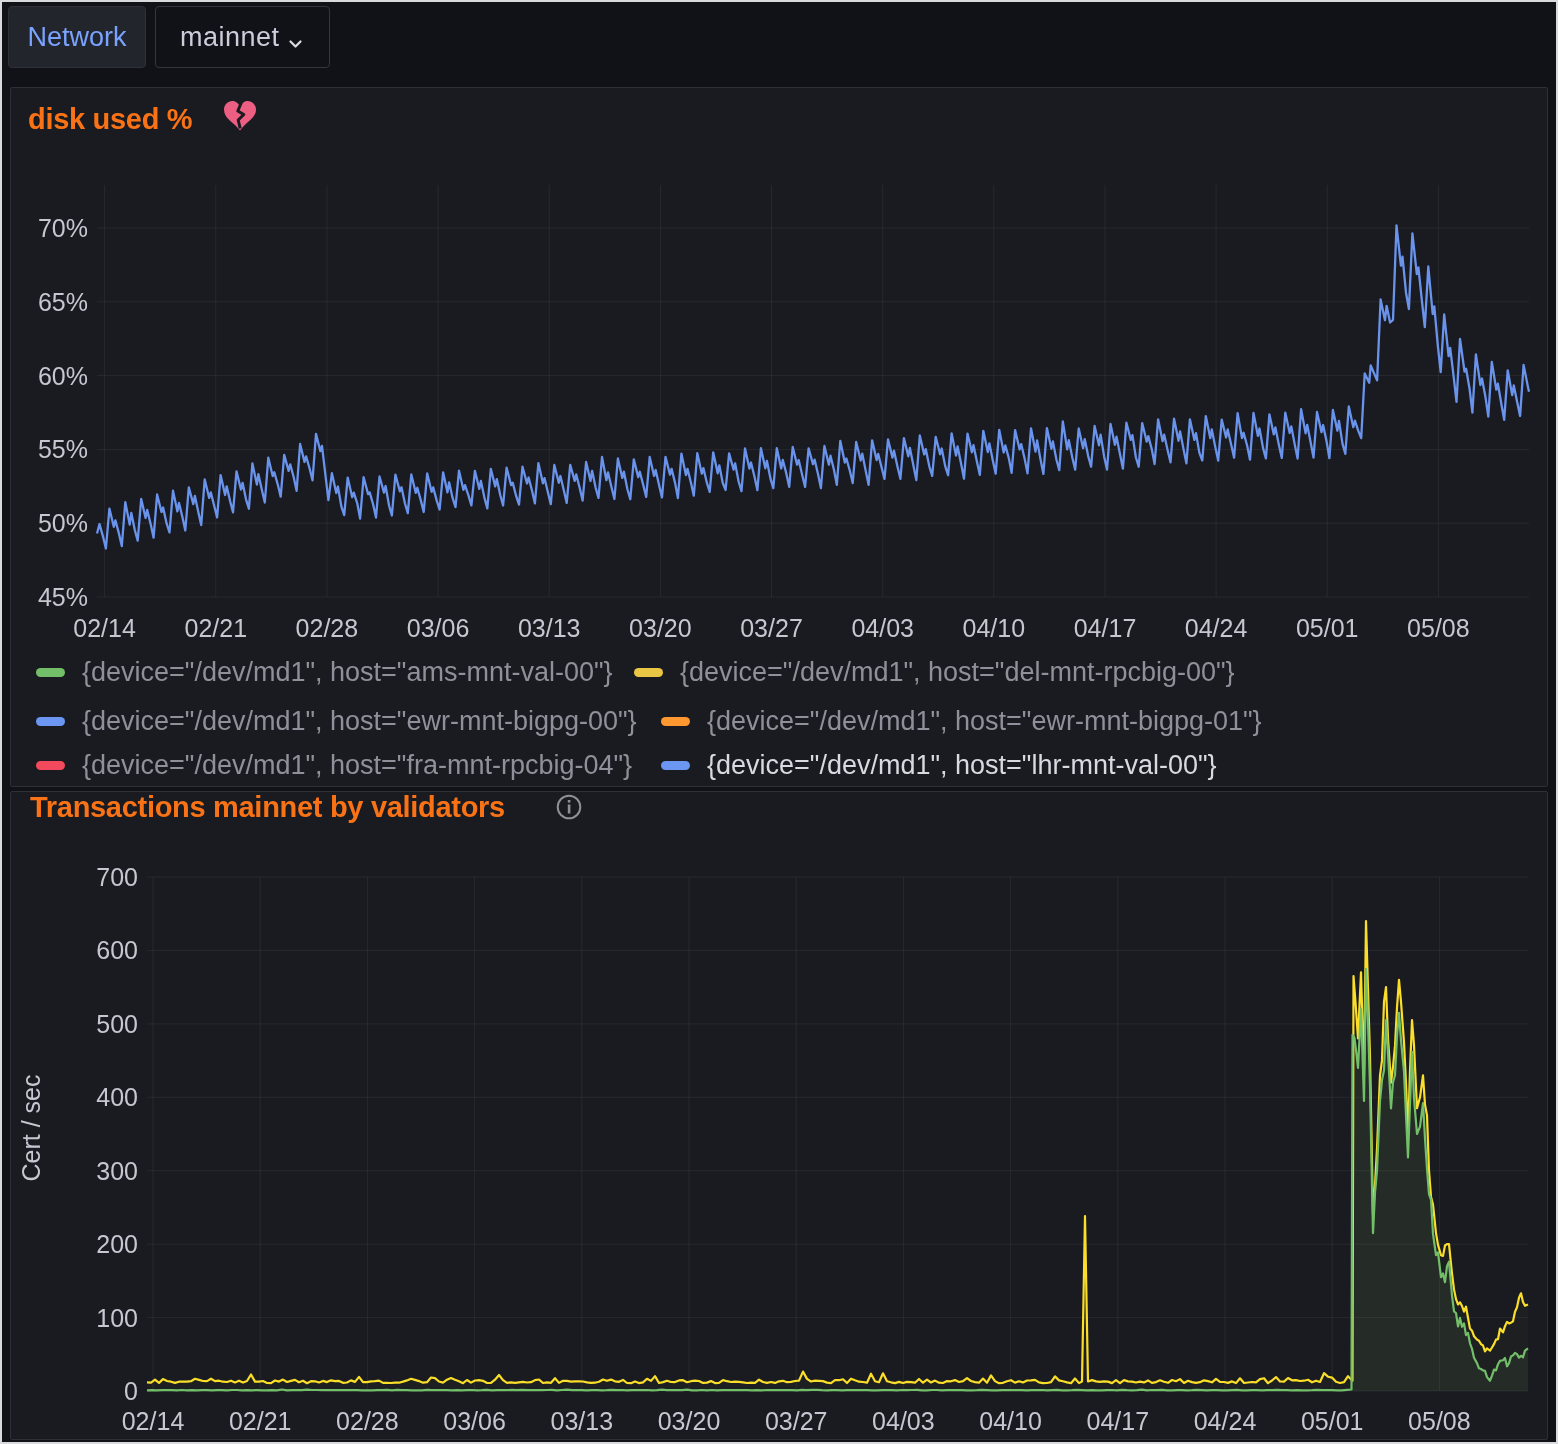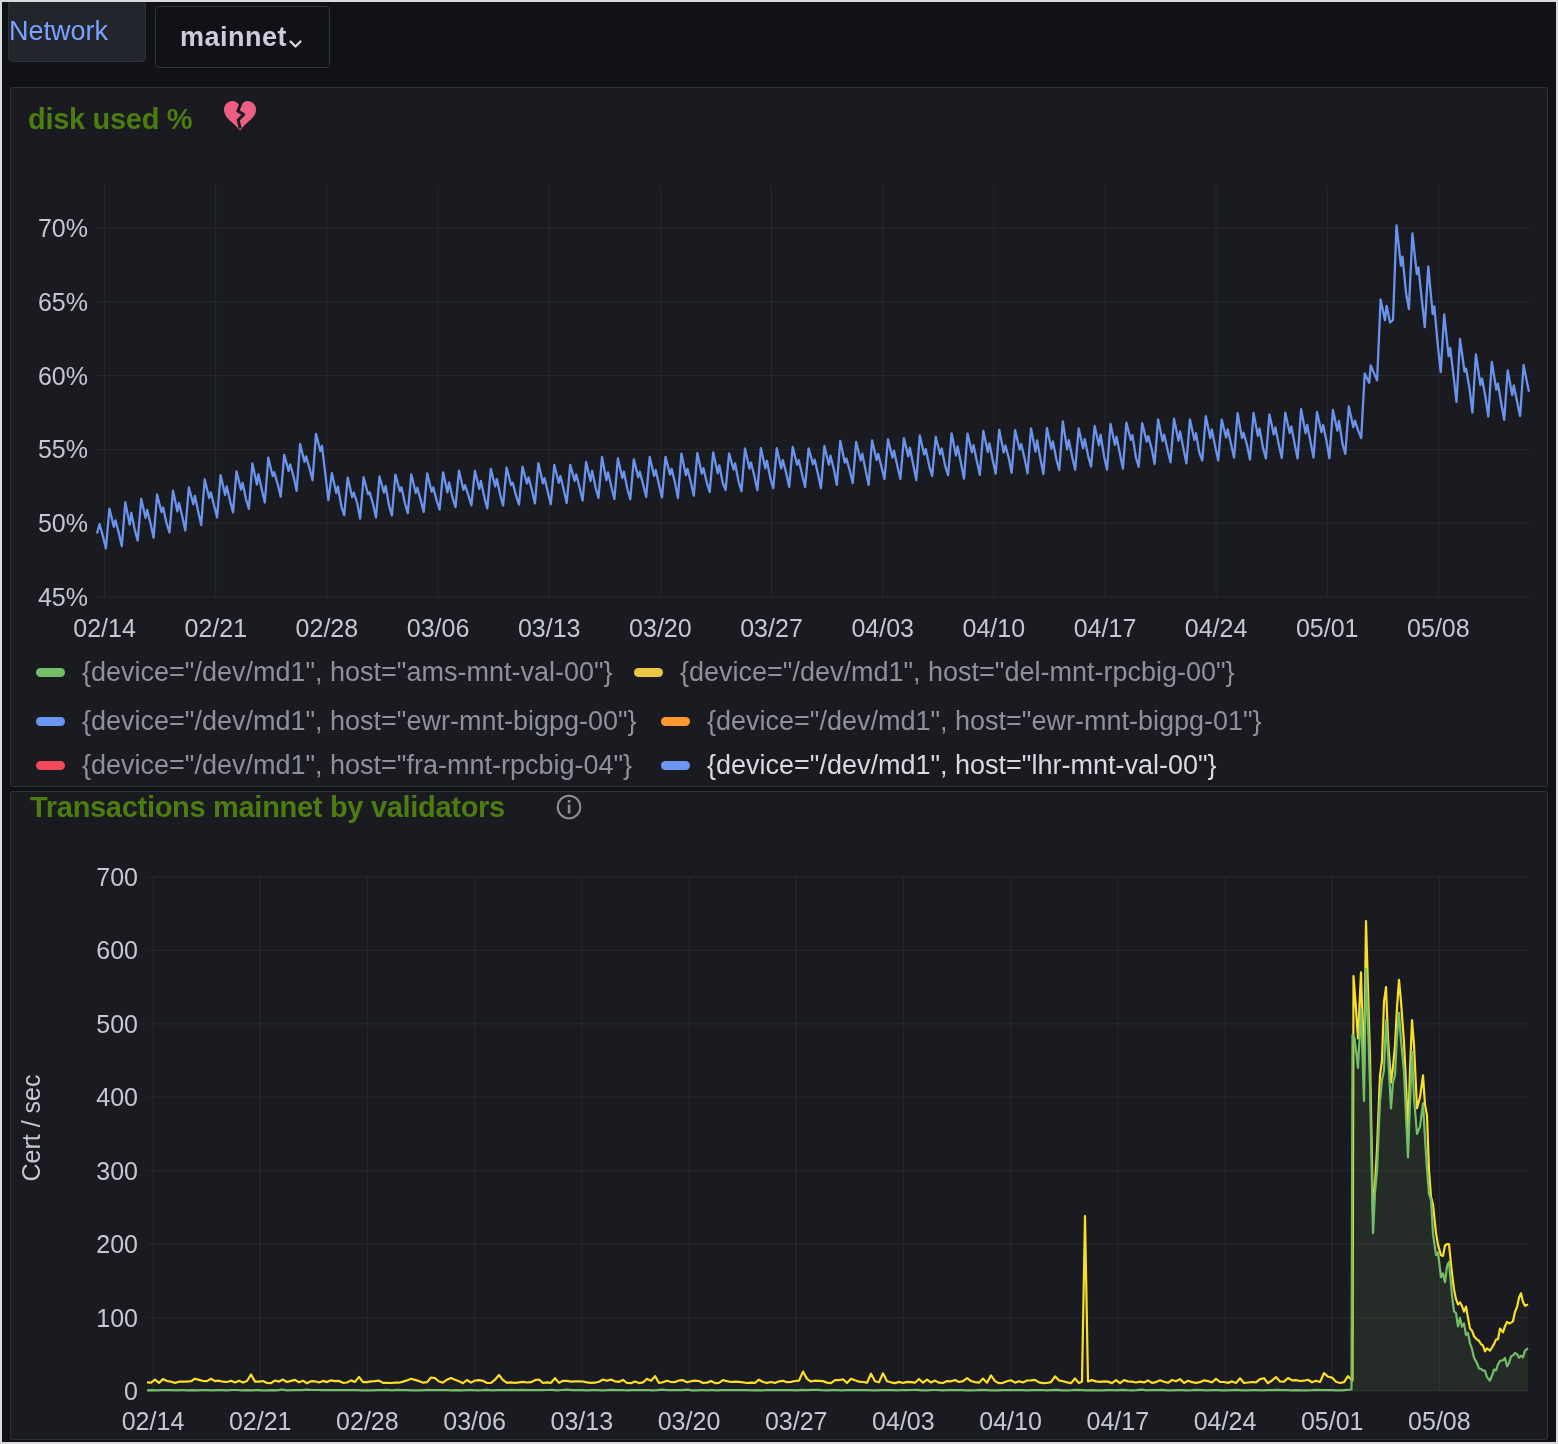--- a/index.html
+++ b/index.html
@@ -7,29 +7,29 @@
 body {
   background:#111217;
   font-family:"Liberation Sans", sans-serif;
   position:relative;
 }
 .frame { position:absolute; left:0; top:0; width:1558px; height:1444px;
   border:2px solid #d9dadb; pointer-events:none; z-index:50; }
 .panel { position:absolute; background:#191b21; border:1px solid #2e3037; border-radius:2px; }
 #panel1 { left:10px; top:87px; width:1538px; height:700px; }
 #panel2 { left:10px; top:791px; width:1538px; height:649px; }
-.ptitle { position:absolute; color:#4d7c0f; font-size:29px; font-weight:600; letter-spacing:-0.3px; }
+.ptitle { position:absolute; color:#f97316; font-size:29px; font-weight:600; letter-spacing:-0.3px; }
 #t1 { left:28px; top:103px; }
 #t2 { left:30px; top:791px; }
-.varlabel { position:absolute; left:8px; top:0; width:138px; height:62px;
+.varlabel { position:absolute; left:8px; top:6px; width:138px; height:62px;
   background:#22252b; border:1px solid #2e3138; border-radius:4px;
-  color:#7aa3ff; font-size:27px; font-weight:500; line-height:60px; text-align:left; }
+  color:#7aa3ff; font-size:27px; font-weight:500; line-height:60px; text-align:center; }
 .varpick { position:absolute; left:155px; top:6px; width:175px; height:62px;
   background:#111217; border:1px solid #33363c; border-radius:4px;
-  color:#ccccdc; font-size:27px; font-weight:700; letter-spacing:0.5px; line-height:60px; }
+  color:#ccccdc; font-size:27px; font-weight:400; letter-spacing:0.5px; line-height:60px; }
 .varpick span { margin-left:24px; }
 svg.chart { position:absolute; left:0; top:0; width:1558px; height:1444px; z-index:5; }
 .grid line { stroke:rgba(204,204,220,0.08); stroke-width:1; }
 .axlab text { fill:#c6c7d1; font-size:25px; font-family:"Liberation Sans",sans-serif; }
 .legend { position:absolute; z-index:6; display:flex; align-items:center;
   font-size:27px; color:#8f9099; white-space:nowrap; height:32px; }
 .legend .dash { width:29px; height:9px; border-radius:5px; margin-right:17px; flex:none; }
 .legend.hi { color:#d9dae1; }
 </style>
 </head>

